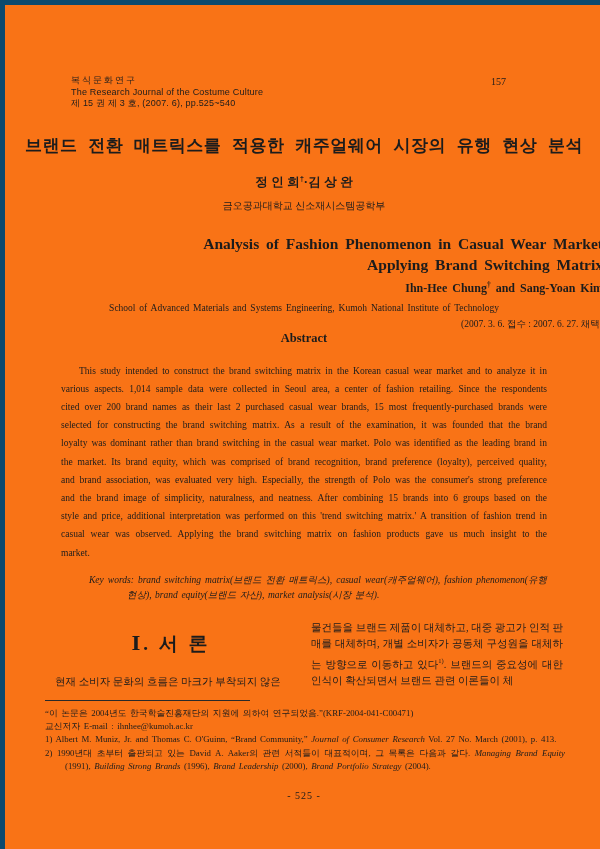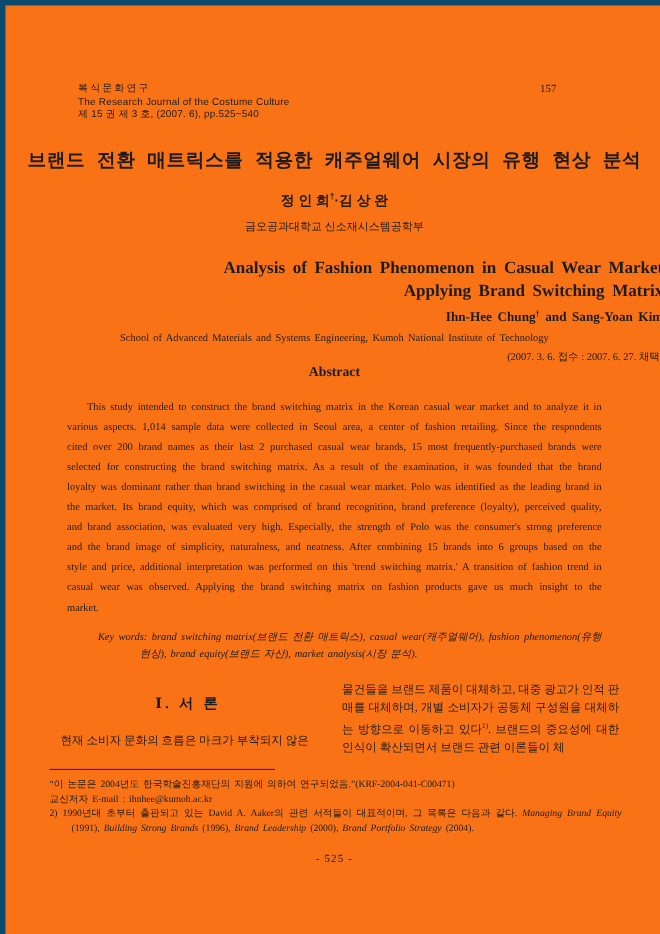--- a/index.html
+++ b/index.html
@@ -38,21 +38,21 @@
   .keywords {
     margin: 11px 56px 0 40px;
     padding-left: 82px; text-indent: -38px;
     font-size: 9.5px; line-height: 15.5px;
     font-style: italic; text-align: justify;
     word-spacing: 1.2px;
   }
   
   .columns { display: flex; gap: 14px; margin: 14px 40px 0 40px; }
   .col { flex: 1; min-width: 0; }
-  .section-heading { margin-top: 13px; text-align: center; font-size: 13px; font-weight: bold; letter-spacing: 3px; }
+  .section-heading { margin-top: 13px; text-align: center; font-size: 19px; font-weight: bold; letter-spacing: 3px; }
   .col-par-left { margin-top: 17px; font-size: 10.5px; line-height: 16px; text-indent: 10px; text-align: justify; }
   .col-par-right { margin-top: 2px; font-size: 10.5px; line-height: 16.5px; text-align: justify; }
   
   .fn-sep { margin: 10px 0 6px 40px; width: 205px; border: 0; border-top: 1px solid #2a2a2a; }
   .footnotes { margin: 0 38px 0 40px; font-size: 8.8px; line-height: 13.2px; }
   .footnotes p { margin: 0; padding-left: 20px; text-indent: -20px; text-align: justify; word-spacing: 1.4px; }
   .page-num-bottom { margin-top: 17px; text-align: center; font-size: 10px; letter-spacing: 1px; }
 </style>
 </head>
 <body>
@@ -99,18 +99,19 @@
     <div class="col">
       <div class="col-par-right"><span>물건들을 브랜드 제품이 대체하고, 대중 광고가 인적 판매를 대체하며, 개별 소비자가 공동체 구성원을 대체하는 방향으로 이동하고 있다</span><sup style="font-size: 0.62em;">1)</sup><span>. 브랜드의 중요성에 대한 인식이 확산되면서 브랜드 관련 이론들이 체</span></div>
     </div>
   </div>
 
   <hr class="fn-sep">
 
   <div class="footnotes">
     <p>“이 논문은 2004년도 한국학술진흥재단의 지원에 의하여 연구되었음.”(KRF-2004-041-C00471)</p>
     <p>교신저자 E-mail : ihnhee@kumoh.ac.kr</p>
+    <p><span>1) Albert M. Muniz, Jr. and Thomas C. O'Guinn, “Brand Community,” </span><span style="font-style: italic;">Journal of Consumer Research</span><span> Vol. 27 No. March (2001), p. 413.</span></p>
     <p><span>2) 1990년대 초부터 출판되고 있는 David A. Aaker의 관련 서적들이 대표적이며, 그 목록은 다음과 같다. </span><span style="font-style: italic;">Managing Brand Equity</span><span> (1991), </span><span style="font-style: italic;">Building Strong Brands</span><span> (1996), </span><span style="font-style: italic;">Brand Leadership</span><span> (2000), </span><span style="font-style: italic;">Brand Portfolio Strategy</span><span> (2004).</span></p>
   </div>
 
   <div class="page-num-bottom">- 525 -</div>
 
 </div>
 
 </body></html>

